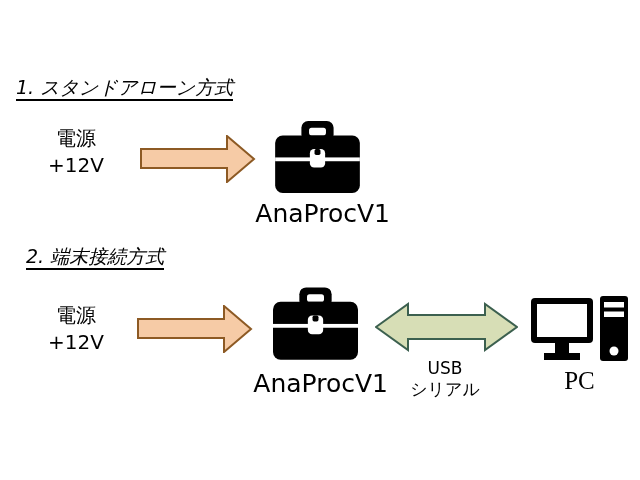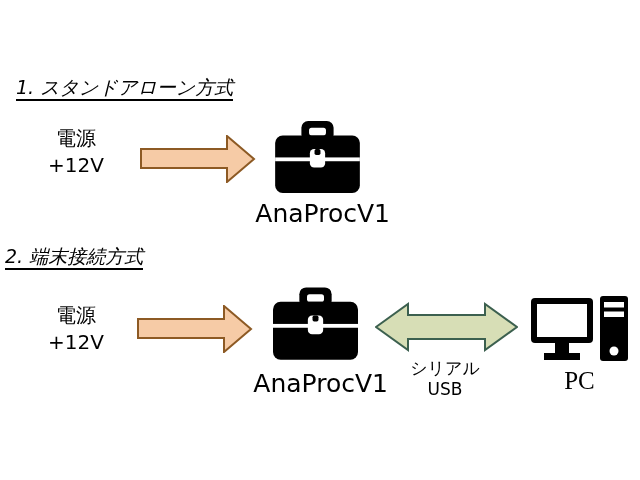--- a/index.html
+++ b/index.html
@@ -19,21 +19,21 @@
   .dev-label{width:140px;text-align:right;font-size:25px;white-space:nowrap;}
   .usb-label{width:70px;text-align:center;font-size:17px;line-height:21px;white-space:nowrap;}
   .pc-label{width:97px;text-align:center;font-size:25px;}
   svg{display:block;}
   
   #heading1{left:16px;top:72px;}
   #power1{left:36px;top:125px;}
   #arrow1{left:140px;top:135px;}
   #briefcase1{left:275px;top:121px;}
   #devlabel1{left:250px;top:199px;}
-  #heading2{left:5px;top:241px;}
+  #heading2{left:26px;top:241px;}
   #power2{left:36px;top:302px;}
   #arrow2{left:137px;top:305px;}
   #briefcase2{left:273px;top:287px;}
   #devlabel2{left:248px;top:369px;}
   #greenarrow{left:375px;top:302px;}
   #usblabel{left:410px;top:358px;}
   #pcicon{left:531px;top:296px;}
   #pclabel{left:531px;top:367px;font-family:Liberation Serif, serif;}
   .orange-poly{fill:var(--power-arrow-fill,#f6cba6);stroke:var(--power-arrow-border,#8d5a24);stroke-width:2;stroke-linejoin:miter;}
   .green-poly{fill:var(--usb-arrow-fill,#d7deb6);stroke:var(--usb-arrow-border,#3c604f);stroke-width:2;stroke-linejoin:miter;}
@@ -91,22 +91,22 @@
     <rect class="ink" x="46.5" y="33" width="7" height="7" rx="2"></rect>
   </svg>
 
   <div class="abs dev-label" id="devlabel2">AnaProcV1</div>
 
   <svg class="abs" id="greenarrow" width="143" height="50" viewBox="0 0 143 50">
     <polygon class="green-poly" points="1,25 33,2 33,13 110,13 110,2 142,25 110,48 110,37 33,37 33,48"></polygon>
   </svg>
 
   <div class="abs usb-label" id="usblabel">
+    <div>USB</div>
     <div>シリアル</div>
-    <div>USB</div>
   </div>
 
   <svg class="abs" id="pcicon" width="97" height="66" viewBox="0 0 97 66">
     <rect class="ink" x="0" y="2" width="62" height="45" rx="4"></rect>
     <rect class="paper" x="6" y="8" width="50" height="33"></rect>
     <rect class="ink" x="24" y="47" width="14" height="11"></rect>
     <rect class="ink" x="13" y="57" width="36" height="7"></rect>
     <rect class="ink" x="69" y="0" width="28" height="65" rx="3"></rect>
     <rect class="paper" x="73" y="6" width="20" height="5.5"></rect>
     <rect class="paper" x="73" y="15.5" width="20" height="5.5"></rect>

